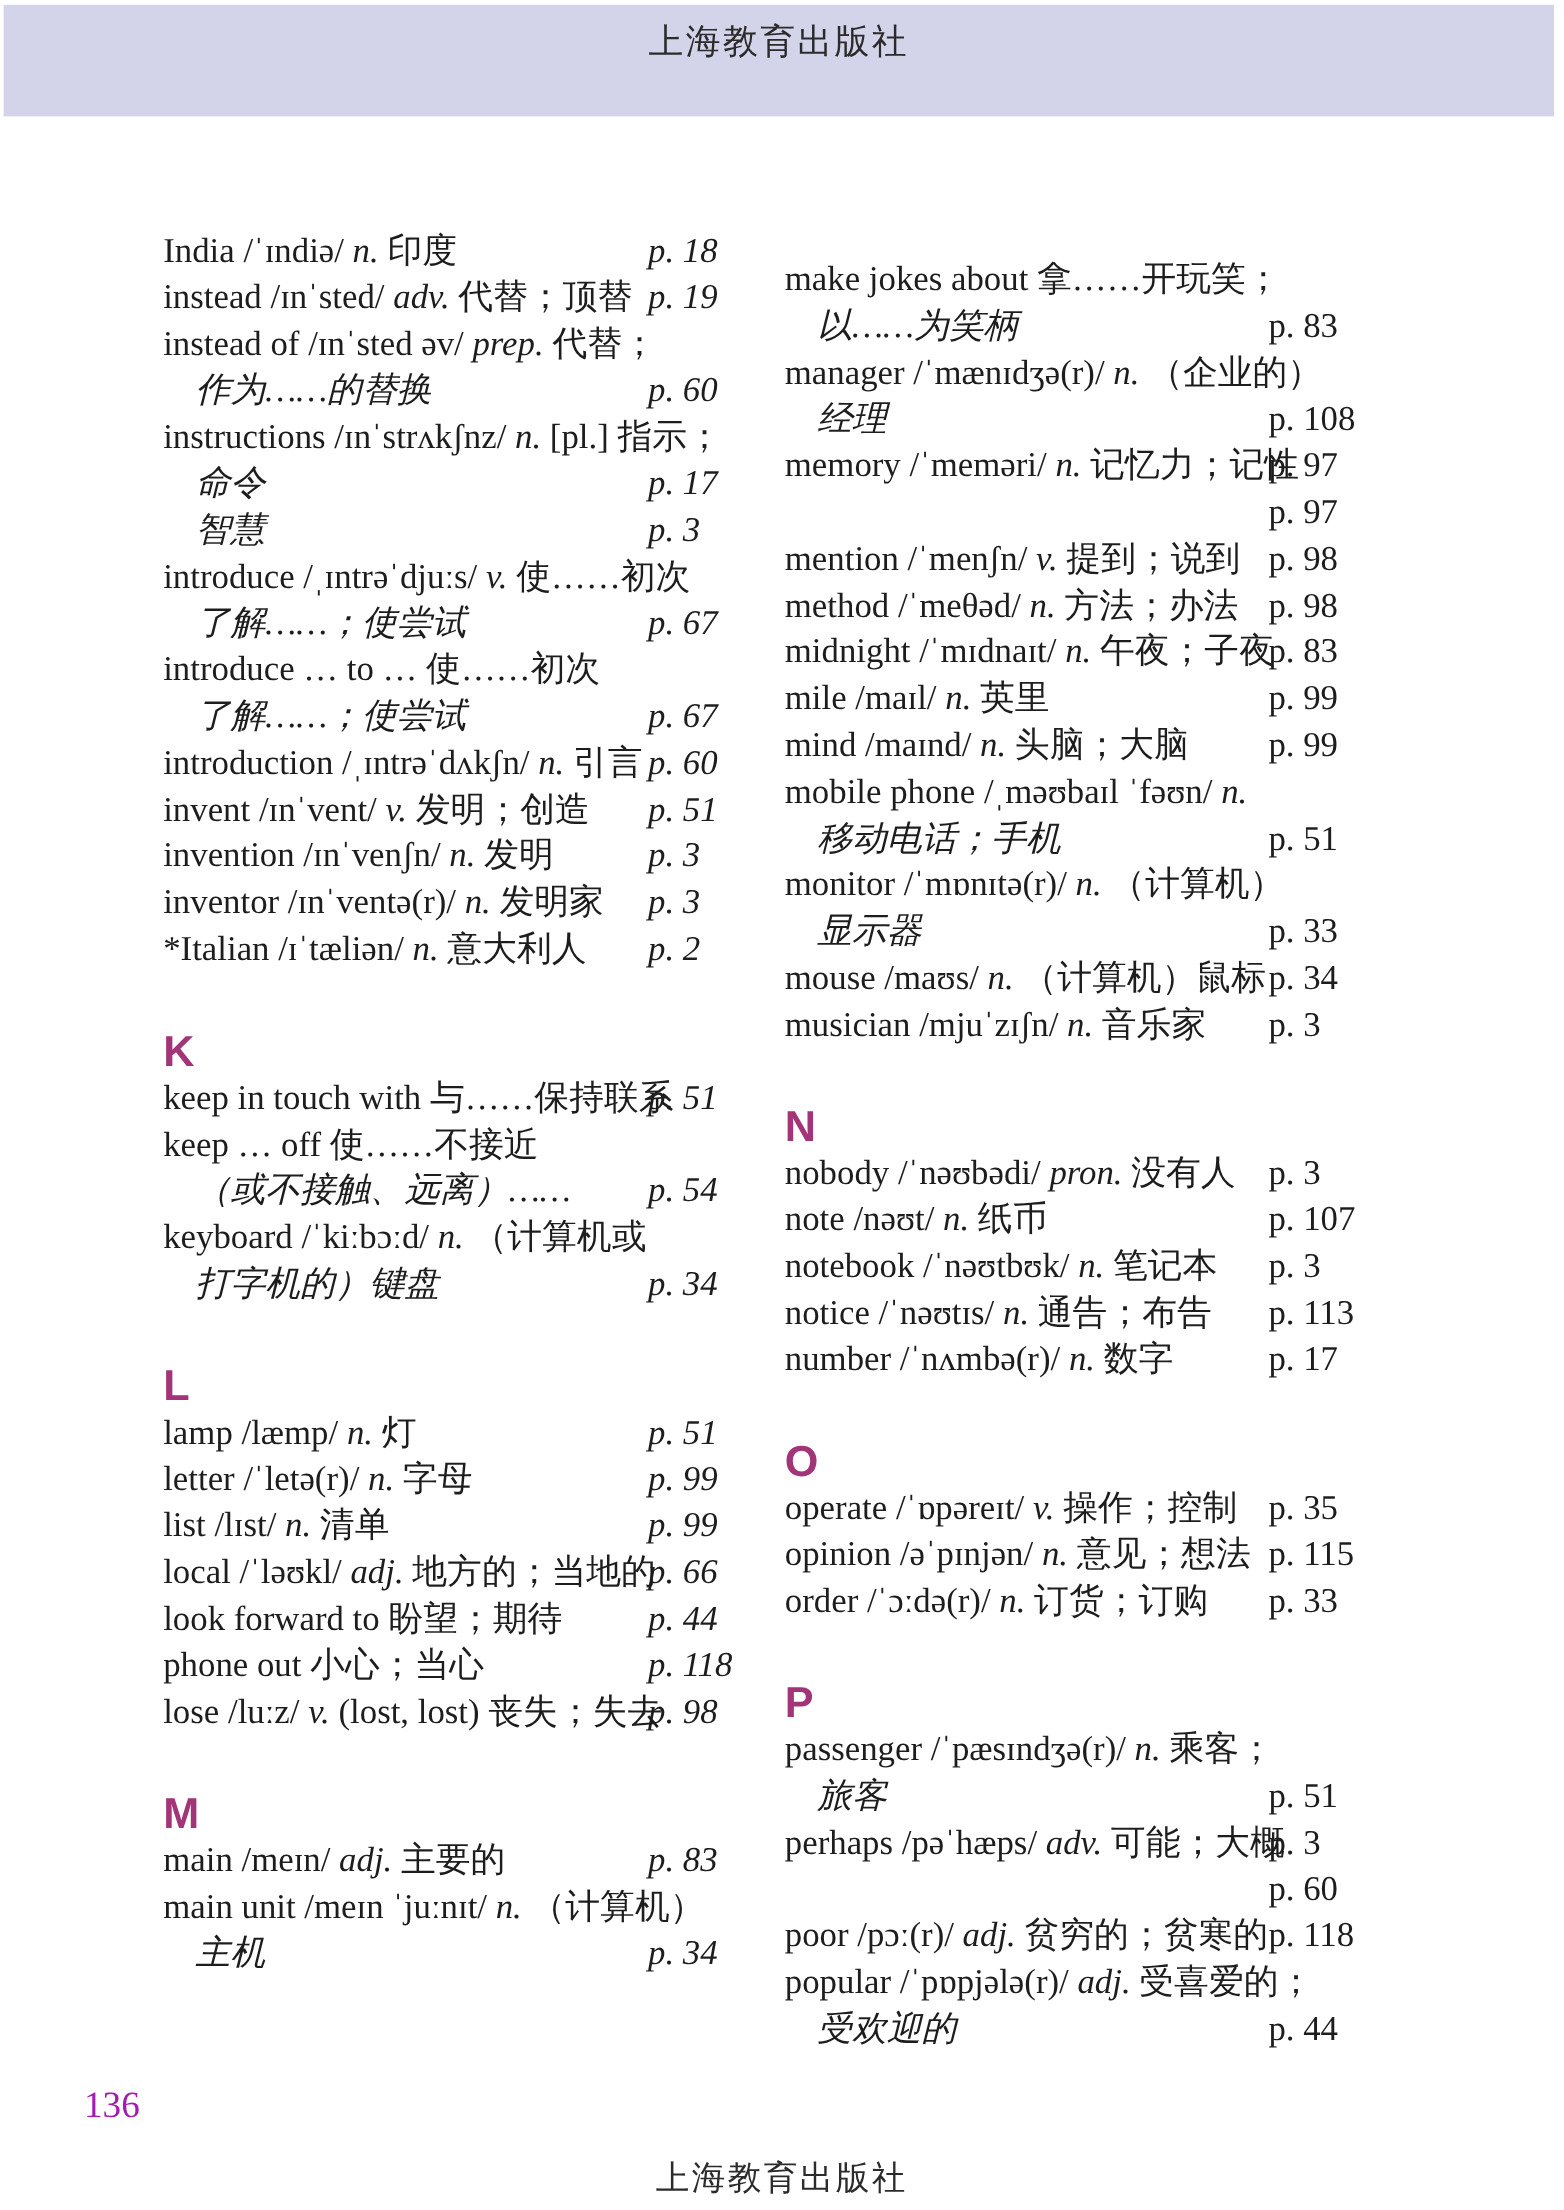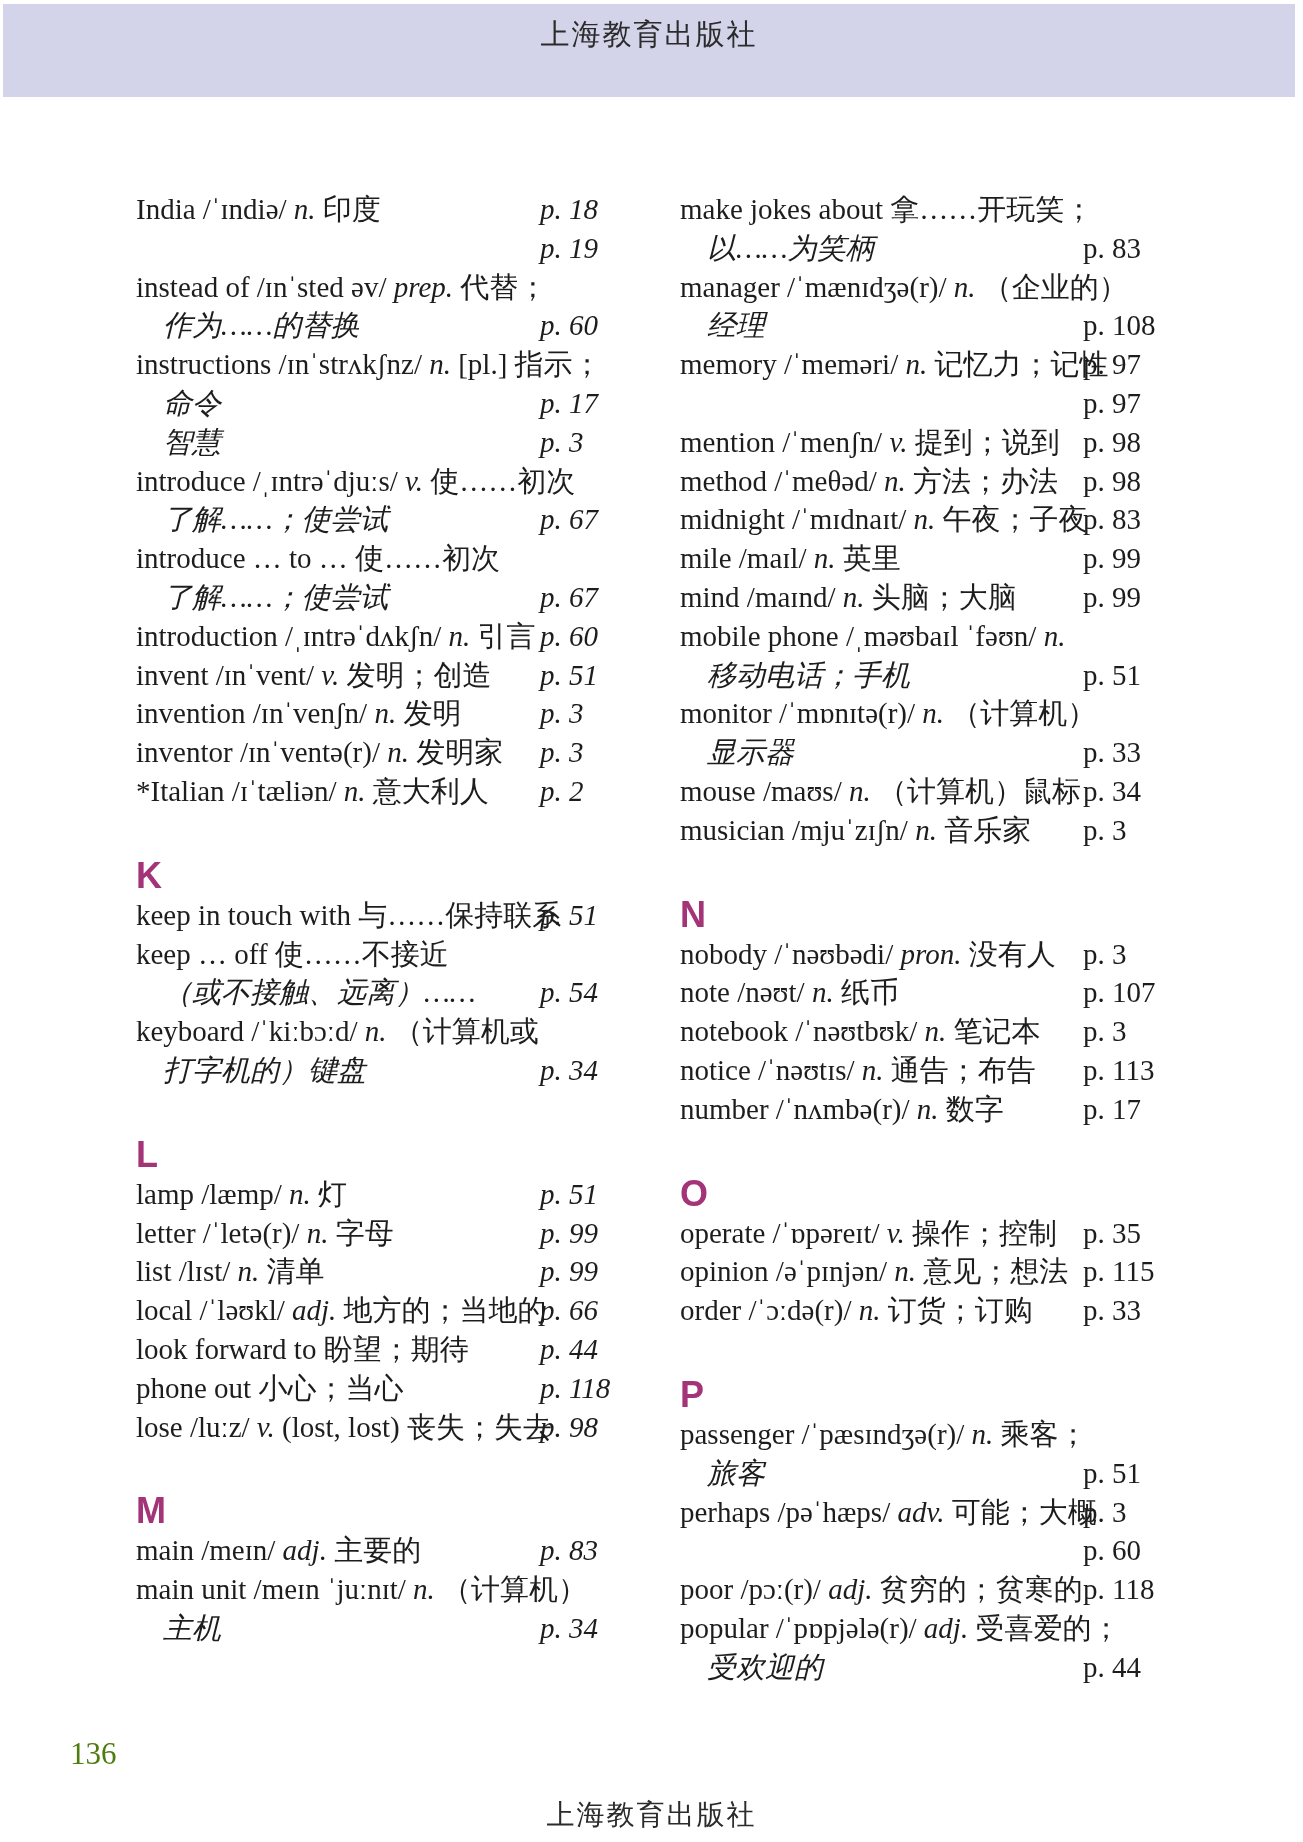--- a/index.html
+++ b/index.html
@@ -9,24 +9,24 @@
   }
   .banner{
     position:absolute;left:3px;top:4px;width:1292px;height:93px;
     text-align:center;box-sizing:border-box;padding-top:11px;
     font-size:29px;letter-spacing:2px;color:#2b2b2b;
   }
   .footer-pub{
     position:absolute;left:0;top:1796px;width:100%;text-align:center;
     font-size:28px;letter-spacing:2px;color:#2b2b2b;
   }
-  .pagenum{position:absolute;left:70px;top:1736px;font-size:31px;color:#4d7c0f;}
+  .pagenum{position:absolute;left:70px;top:1736px;font-size:31px;color:#a21caf;}
   .col{position:absolute;top:190px;width:480px;}
   .col-left{left:136px;}
-  .col-right{left:680px;}
+  .col-right{left:654px;margin-top:24px;}
   .line{position:relative;height:38.8px;line-height:38.8px;font-size:29px;white-space:nowrap;}
   .line .t{display:inline-block;}
   .line .t.ind{padding-left:27px;font-style:italic;}
   .line .t.ralign{width:379px;text-align:right;padding-left:0;}
   .col-left  .pg{position:absolute;left:404px;top:0;font-style:italic;}
   .col-right .pg{position:absolute;left:403px;top:0;}
   .sec{height:85px;display:flex;align-items:flex-end;box-sizing:border-box;padding-bottom:2px;}
   .sec b{
     font-family:"Liberation Sans","DejaVu Sans",sans-serif;font-weight:700;
     font-size:36px;line-height:1;color:#a33478;
@@ -36,21 +36,21 @@
 </head>
 <body>
 
 <div class="page">
   <div class="banner" style="background: rgb(211, 212, 233);">
     <span>上海教育出版社</span>
   </div>
 
   <div class="col col-left" id="col-left">
       <div class="line"><span class="t">India /ˈɪndiə/ <i>n.</i> 印度</span><span class="pg">p. 18</span></div>
-      <div class="line"><span class="pg">p. 19</span></div>
+      <div class="line"><span class="t">instead /ɪnˈsted/ <i>adv.</i> 代替；顶替</span><span class="pg">p. 19</span></div>
       <div class="line"><span class="t">instead of /ɪnˈsted əv/ <i>prep.</i> 代替；</span></div>
       <div class="line"><span class="t ind">作为……的替换</span><span class="pg">p. 60</span></div>
       <div class="line"><span class="t">instructions /ɪnˈstrʌkʃnz/ <i>n.</i> [pl.] 指示；</span></div>
       <div class="line"><span class="t ind">命令</span><span class="pg">p. 17</span></div>
       <div class="line"><span class="t ind">智慧</span><span class="pg">p. 3</span></div>
       <div class="line"><span class="t">introduce /ˌɪntrəˈdjuːs/ <i>v.</i> 使……初次</span></div>
       <div class="line"><span class="t ind">了解……；使尝试</span><span class="pg">p. 67</span></div>
       <div class="line"><span class="t">introduce … to … 使……初次</span></div>
       <div class="line"><span class="t ind">了解……；使尝试</span><span class="pg">p. 67</span></div>
       <div class="line"><span class="t">introduction /ˌɪntrəˈdʌkʃn/ <i>n.</i> 引言</span><span class="pg">p. 60</span></div>

